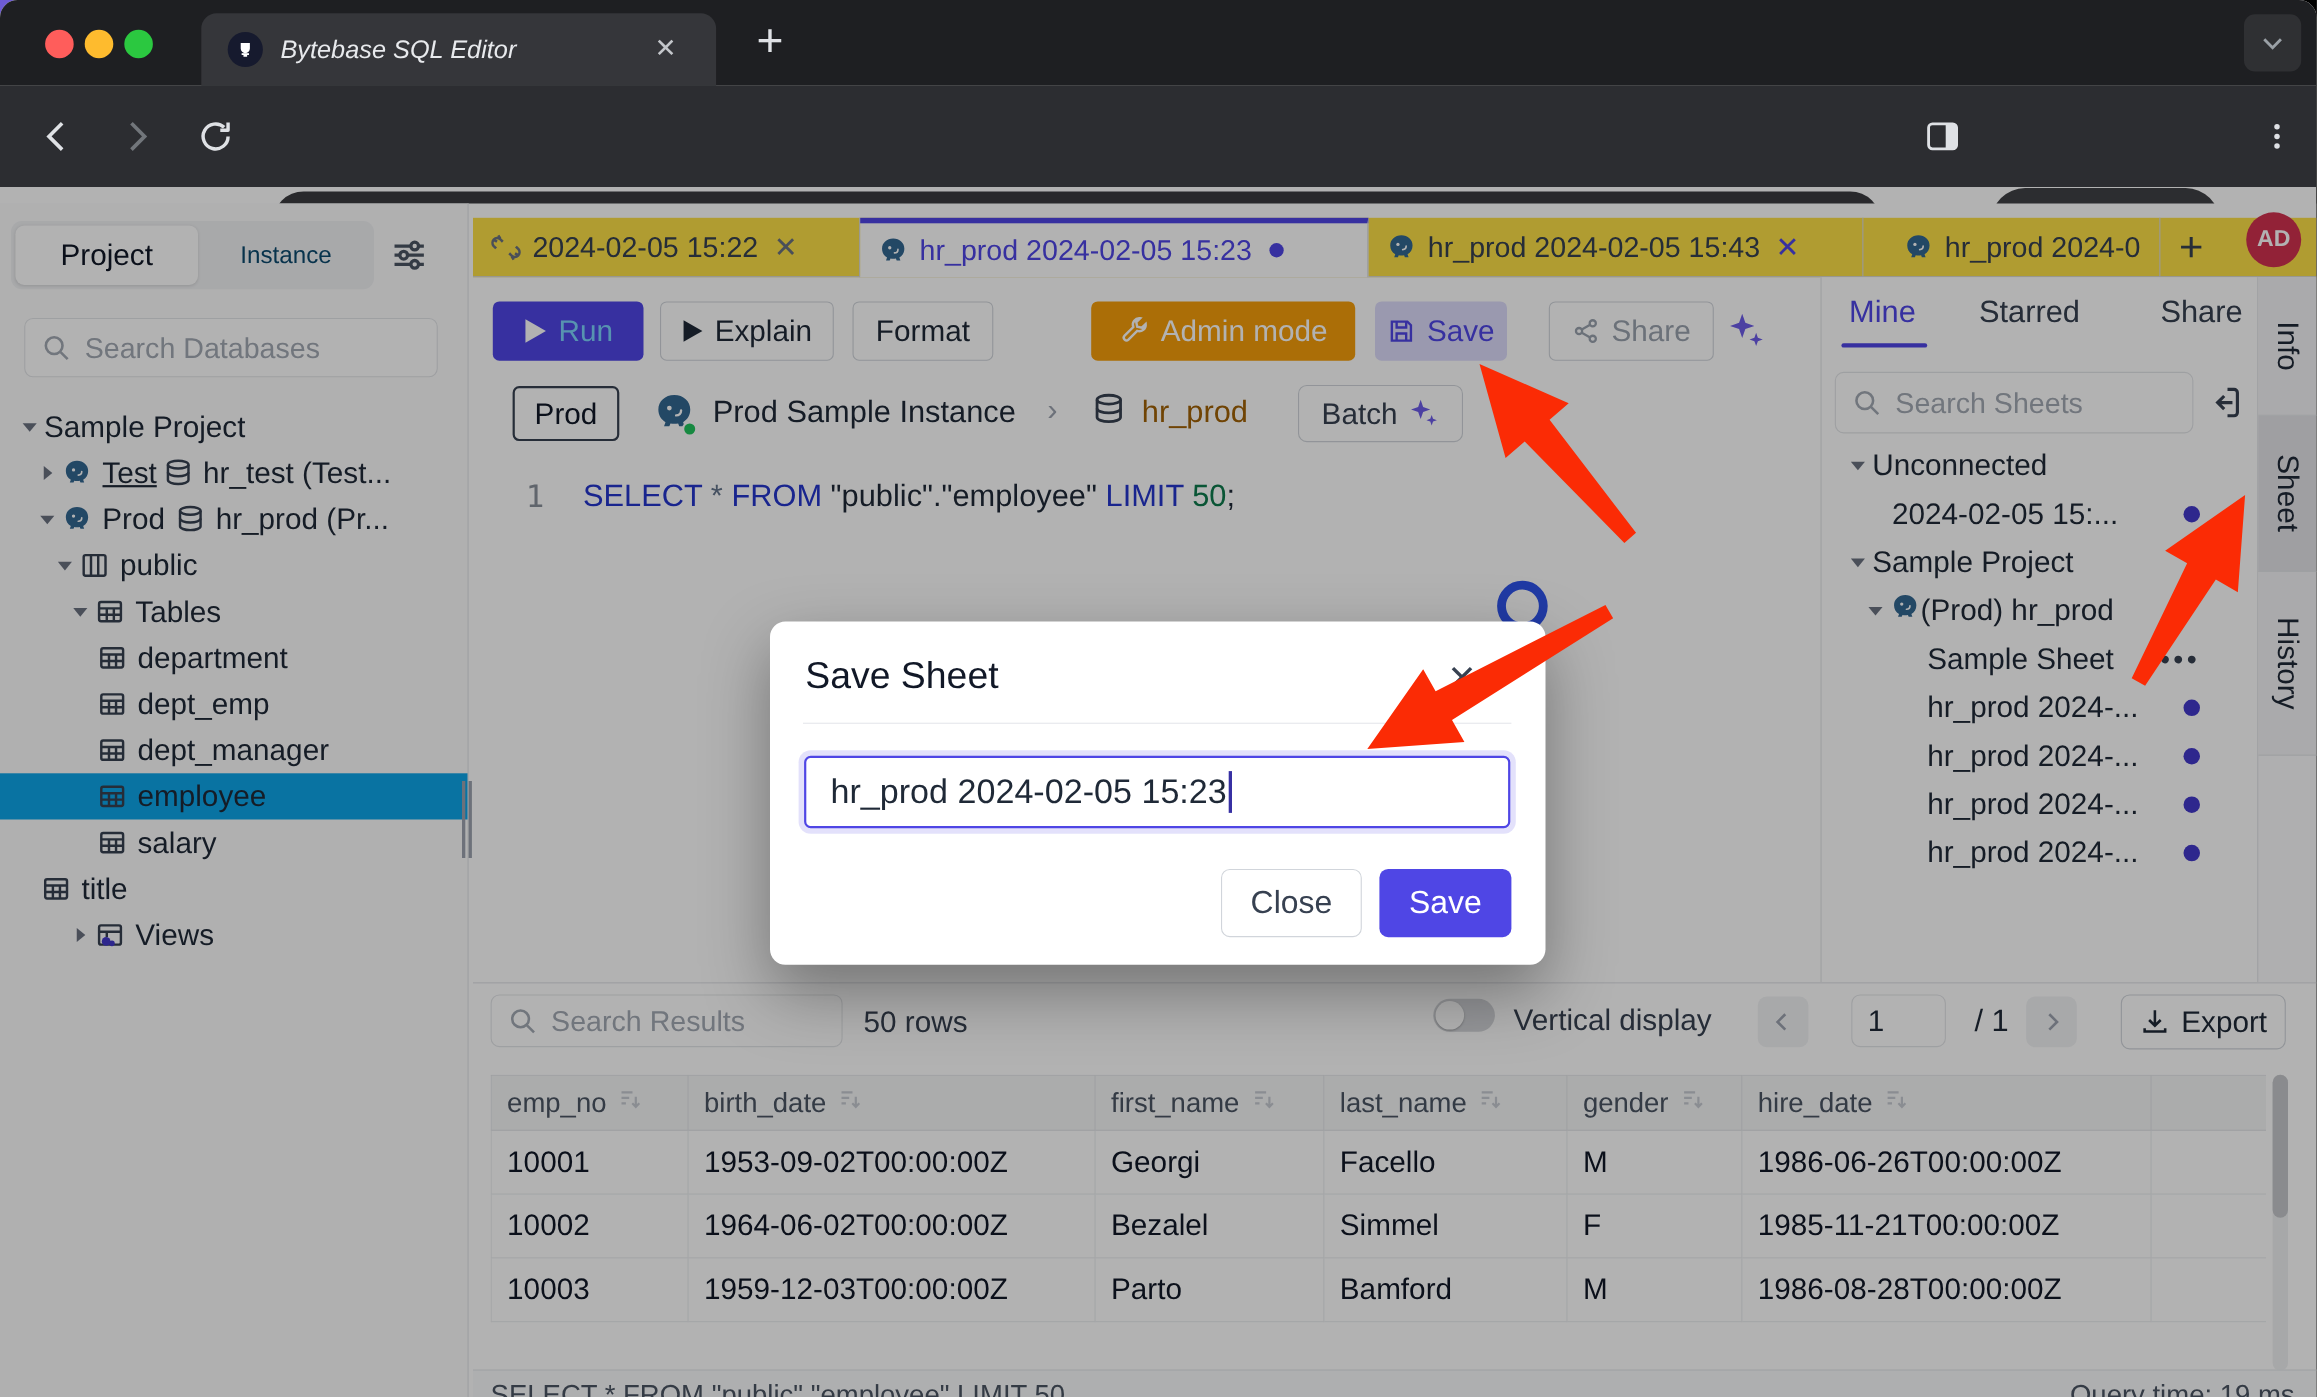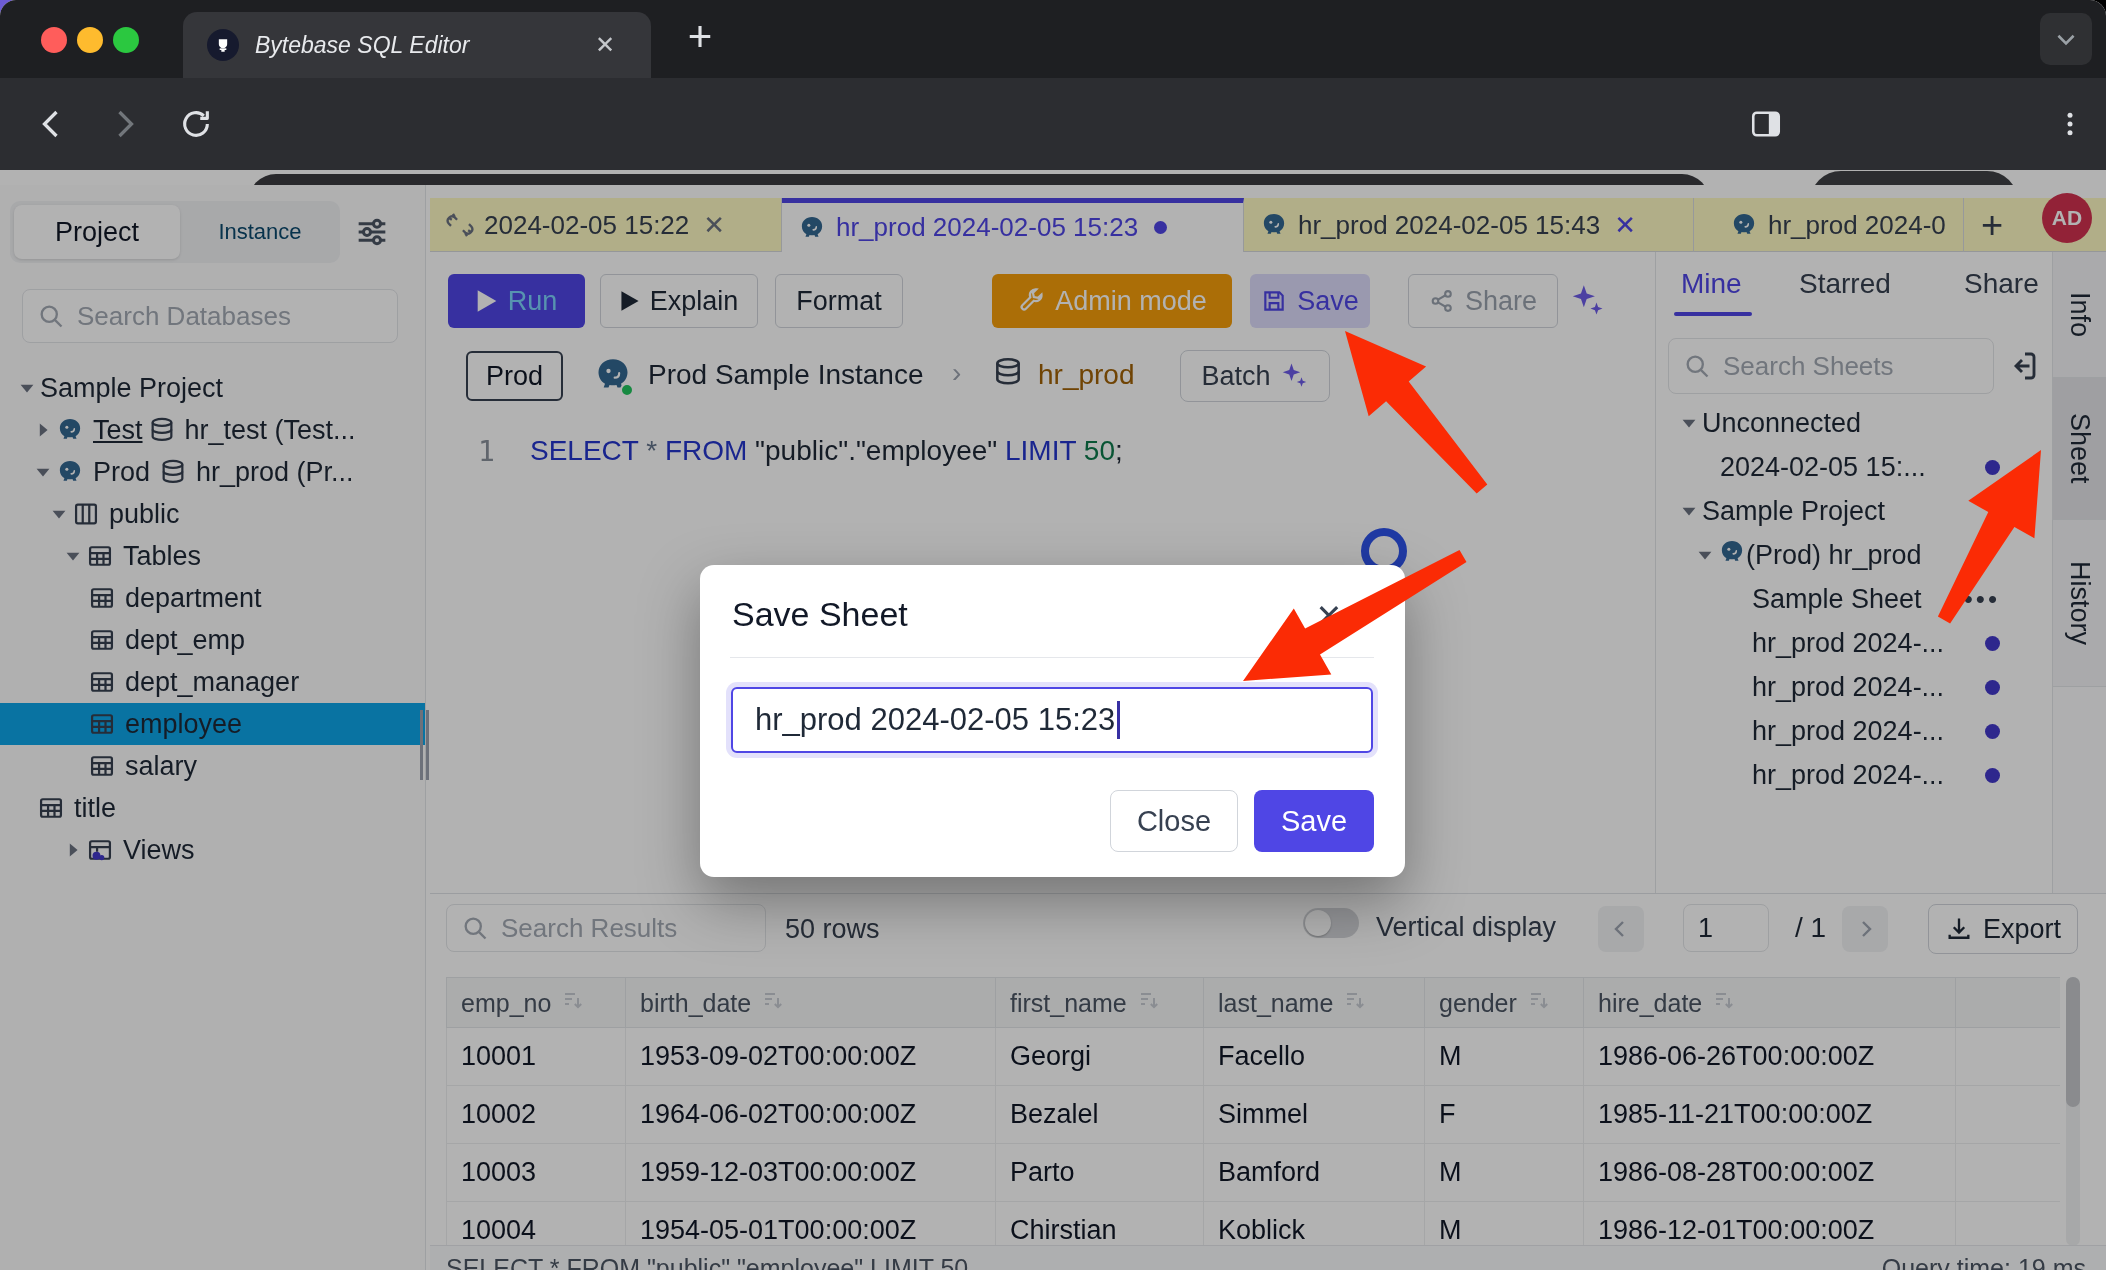--- a/index.html
+++ b/index.html
@@ -43,21 +43,21 @@
   #left-tree{left:0;top:182px;width:425px;}
   .trow{position:absolute;left:0;width:425px;height:42px;display:flex;align-items:center;font-size:27px;color:#1f2937;white-space:nowrap;}
   .trow.sel{background:#0ea5e9;}
   .trow .chev{width:26px;color:#6b7280;flex:0 0 26px;display:flex;align-items:center;justify-content:center;}
   .trow .ticon{margin-right:9px;flex:0 0 auto;display:flex;align-items:center;}
   .trow .tlabel{overflow:hidden;text-overflow:ellipsis;}
   #splitter-handle{left:420px;top:525px;width:10px;height:70px;display:flex;gap:3px;}
   #splitter-handle div{width:3px;height:70px;background:#9ca3af;}
 
   
-  #tabbar{left:430px;top:13px;width:1676px;height:54px;background:#fef9c3;border-bottom:1px solid #d6d8dc;display:flex;}
+  #tabbar{left:430px;top:13px;width:1676px;height:54px;background:#fde047;border-bottom:1px solid #d6d8dc;display:flex;}
   .etab{height:54px;display:flex;align-items:center;padding:0 16px;border-right:1px solid #d9dbdf;font-size:26px;color:#374151;gap:10px;position:relative;white-space:nowrap;overflow:hidden;}
   .etab.active{background:#fff;color:#4f46e5;border-top:5px solid #4f46e5;}
   .etab .ex{color:#6b7280;font-size:26px;margin-left:4px;}
   .etab .ex.blue{color:#4f46e5;}
   .etab .dot{width:13px;height:13px;border-radius:50%;background:#4f46e5;margin-left:6px;flex:0 0 13px;}
   #plus-tab{width:56px;height:54px;display:flex;align-items:center;justify-content:center;font-size:38px;color:#374151;font-weight:300;}
   #avatar{left:2042px;top:8px;width:50px;height:50px;border-radius:50%;display:flex;align-items:center;justify-content:center;color:#fff;font-size:21px;font-weight:bold;}
 
   
   .btn{position:absolute;top:89px;height:54px;border-radius:6px;display:flex;align-items:center;justify-content:center;gap:10px;font-size:27px;}
@@ -712,29 +712,20 @@
                 </tr>
                 <tr>
                   <td>10003</td>
                   <td>1959-12-03T00:00:00Z</td>
                   <td>Parto</td>
                   <td>Bamford</td>
                   <td>M</td>
                   <td>1986-08-28T00:00:00Z</td>
                   <td></td>
                 </tr>
-                <tr>
-                  <td>10004</td>
-                  <td>1954-05-01T00:00:00Z</td>
-                  <td>Chirstian</td>
-                  <td>Koblick</td>
-                  <td>M</td>
-                  <td>1986-12-01T00:00:00Z</td>
-                  <td></td>
-                </tr>
               </tbody>
             </table>
           </div>
         <div class="abs" id="vscroll">
             <div></div>
           </div>
       </div>
 
       <div class="abs" id="statusbar">
         <div class="abs" id="status-query">SELECT * FROM "public"."employee" LIMIT 50</div>

